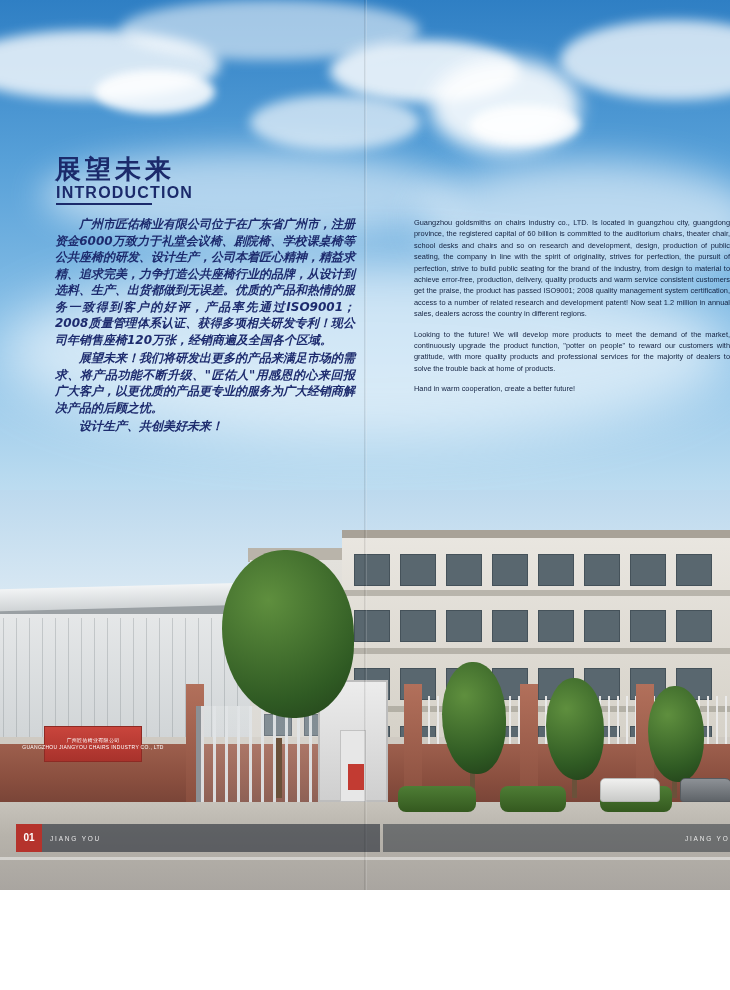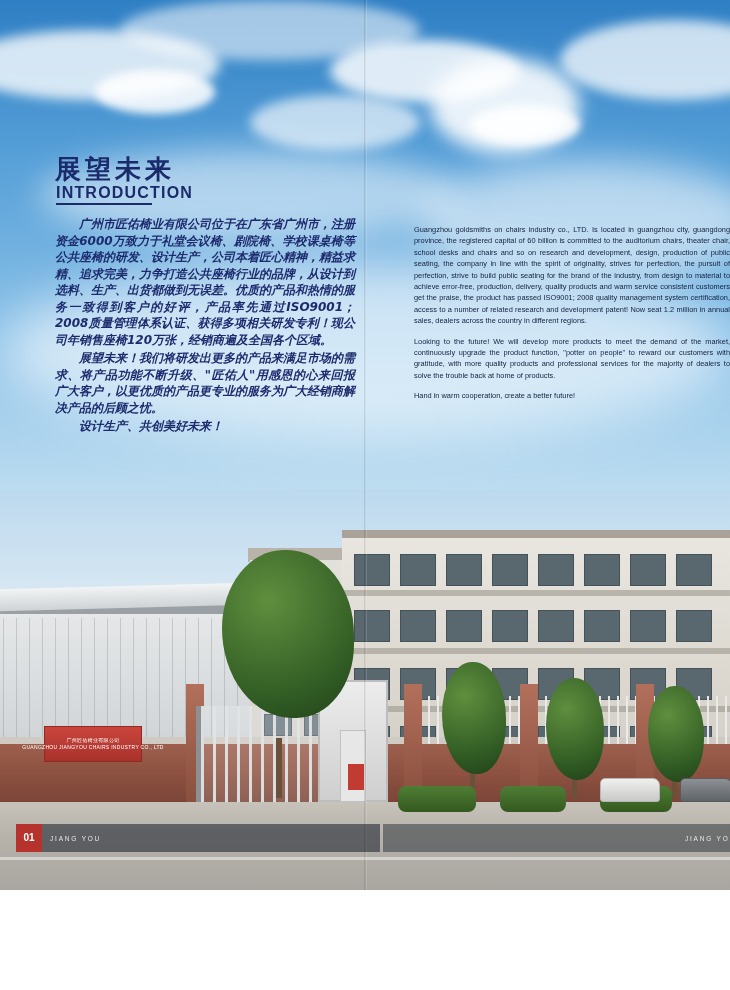--- a/index.html
+++ b/index.html
@@ -244,21 +244,21 @@
   .col-cn p { margin: 0 0 2px 0; text-indent: 2em; }
 
   .col-en {
     position: absolute; left: 414px; top: 216px; width: 316px;
     z-index: 7;
     color: #12203f;
     font-size: 7.4px;
     line-height: 11.4px;
     text-align: justify;
   }
-  .col-en p { margin: 8px 0 9px 0; }
+  .col-en p { margin: 1px 0 9px 0; }
 
   
   .footer {
     position: absolute; left: 0; top: 824px; width: 730px; height: 28px;
     z-index: 9;
     margin-left: 16px;
   }
   .foot-left {
     position: absolute; left: 0; top: 0; width: 364px; height: 28px;
     background: rgba(20,28,40,0.55);

